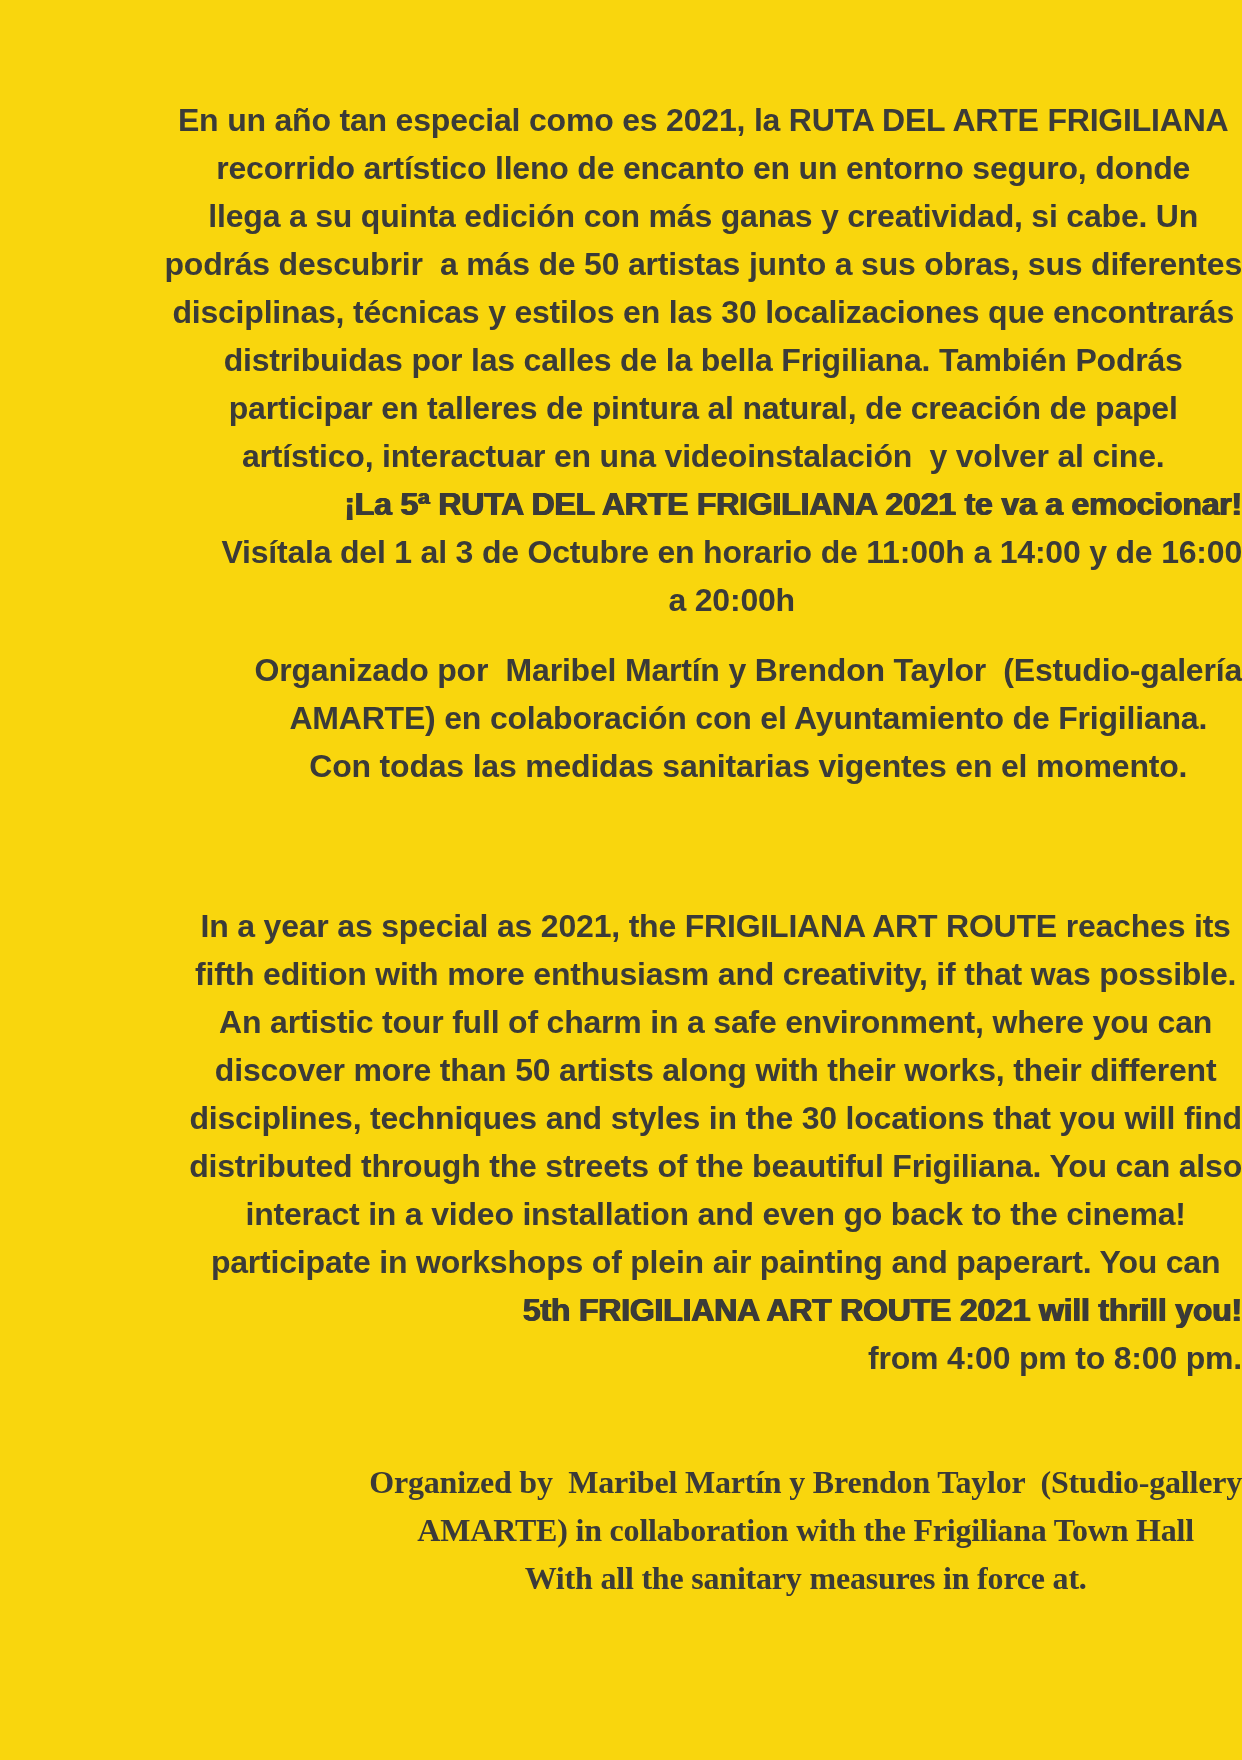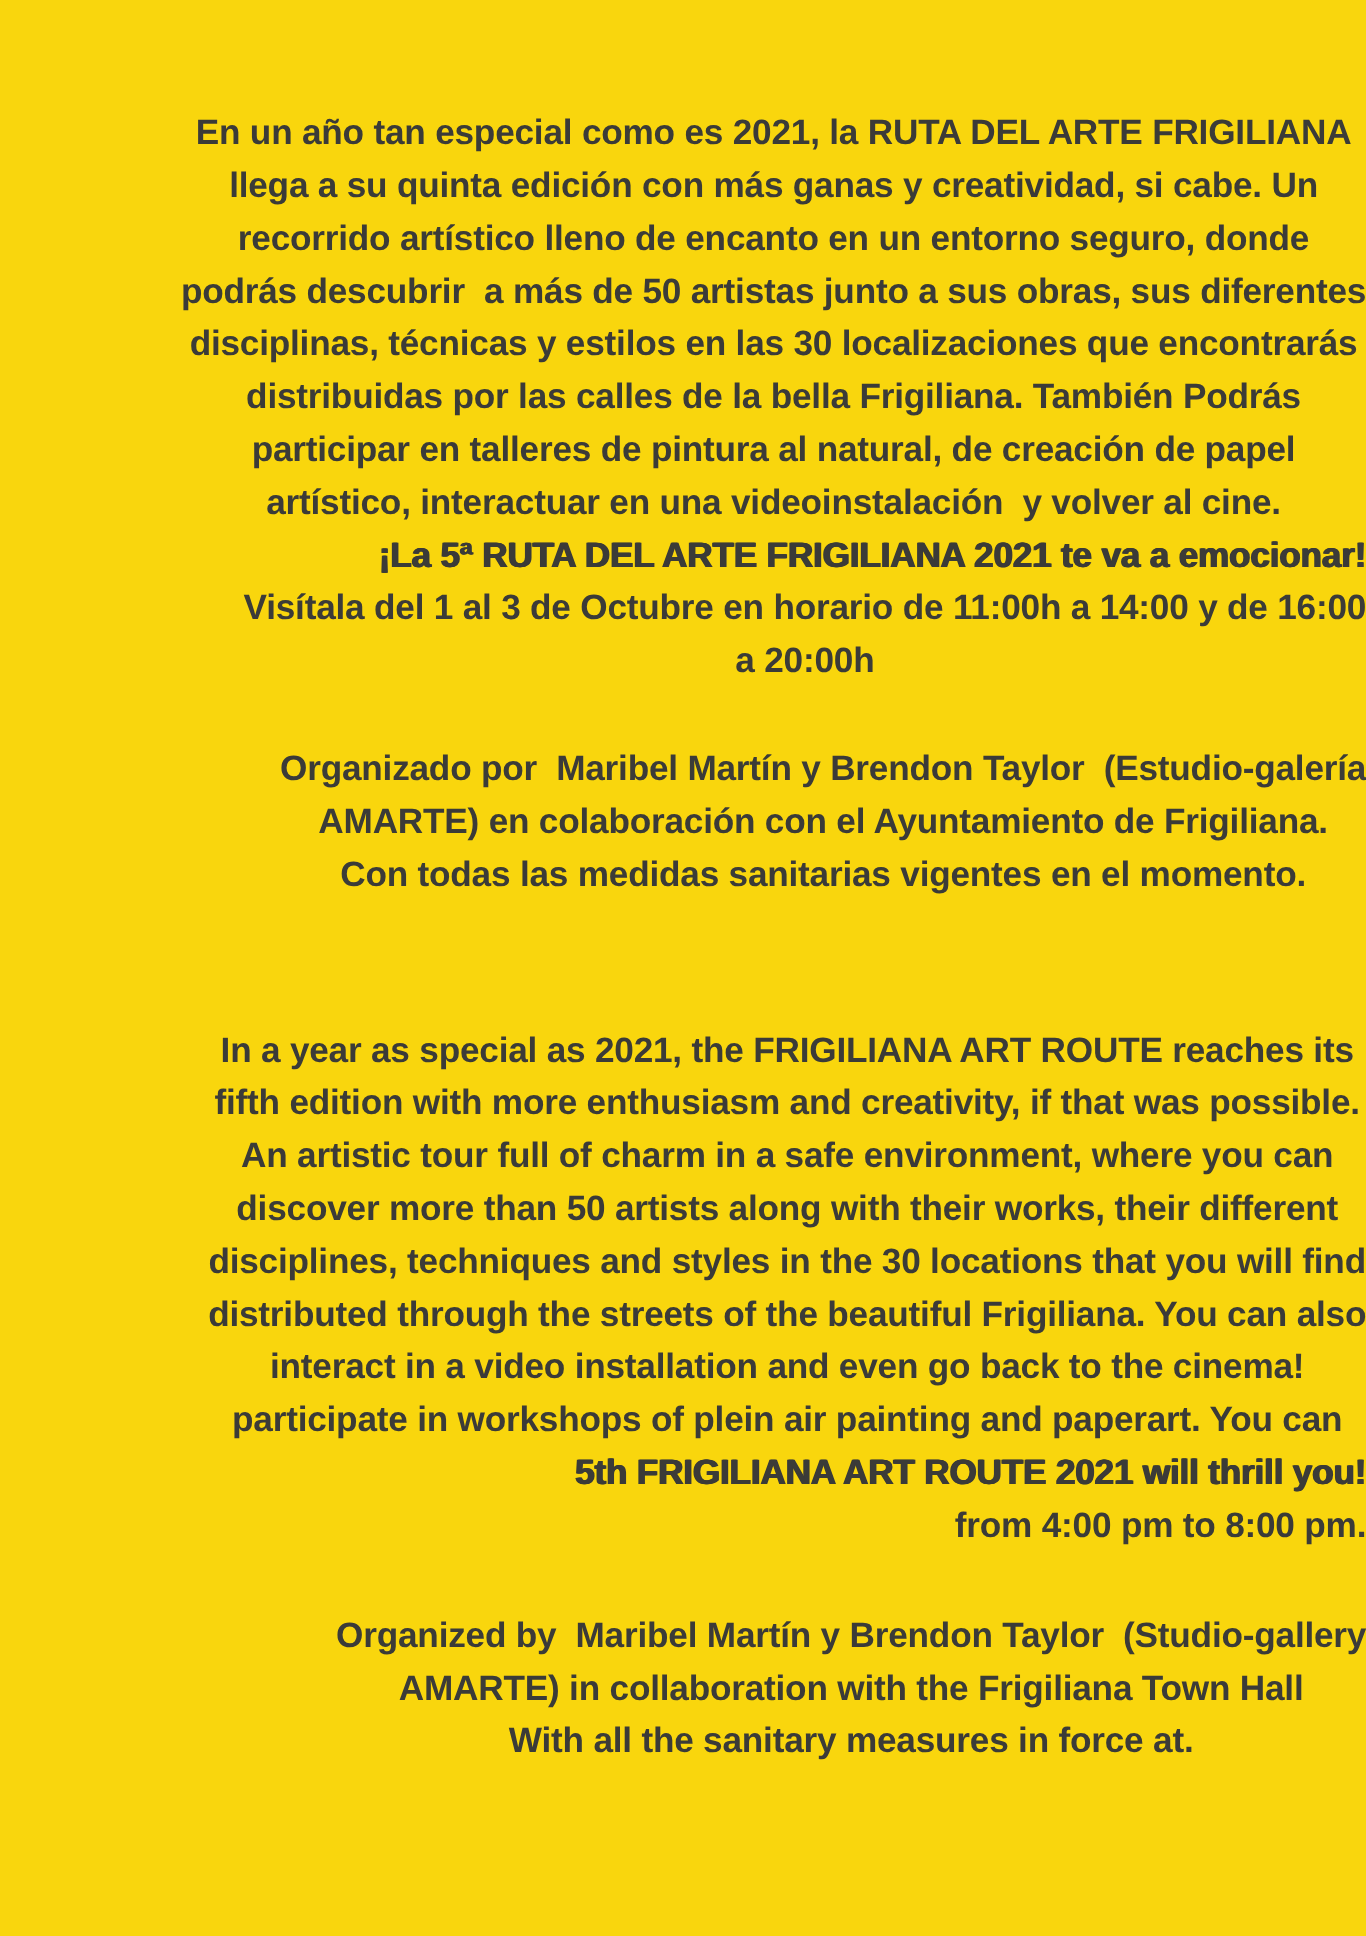--- a/index.html
+++ b/index.html
@@ -32,33 +32,33 @@
     flex-direction: column;
     align-items: center;
   }
   .line {
     white-space: pre;
     text-align: center;
   }
   .strong {
     text-shadow: 0.7px 0 currentColor, -0.7px 0 currentColor;
   }
-  .gap-organizer-es { margin-top: 50px; }
+  .gap-organizer-es { margin-top: 22px; }
   .gap-english      { margin-top: 112px; }
-  .gap-organizer-en { margin-top: 52px; }
+  .gap-organizer-en { margin-top: 76px; font-family: Liberation Serif, serif; }
 </style>
 </head>
 <body style="background: rgb(249, 214, 13);">
 
 <div class="poster" style="color: rgb(59, 59, 56);">
 
   <div class="block">
     <div class="line">En un año tan especial como es 2021, la RUTA DEL ARTE FRIGILIANA</div>
+    <div class="line">recorrido artístico lleno de encanto en un entorno seguro, donde</div>
     <div class="line">llega a su quinta edición con más ganas y creatividad, si cabe. Un</div>
-    <div class="line">recorrido artístico lleno de encanto en un entorno seguro, donde</div>
     <div class="line">podrás descubrir  a más de 50 artistas junto a sus obras, sus diferentes</div>
     <div class="line">disciplinas, técnicas y estilos en las 30 localizaciones que encontrarás</div>
     <div class="line">distribuidas por las calles de la bella Frigiliana. También Podrás</div>
     <div class="line">participar en talleres de pintura al natural, de creación de papel</div>
     <div class="line">artístico, interactuar en una videoinstalación  y volver al cine.</div>
   </div>
 
   <div class="line strong">¡La 5ª RUTA DEL ARTE FRIGILIANA 2021 te va a emocionar!</div>
 
   <div class="block">

